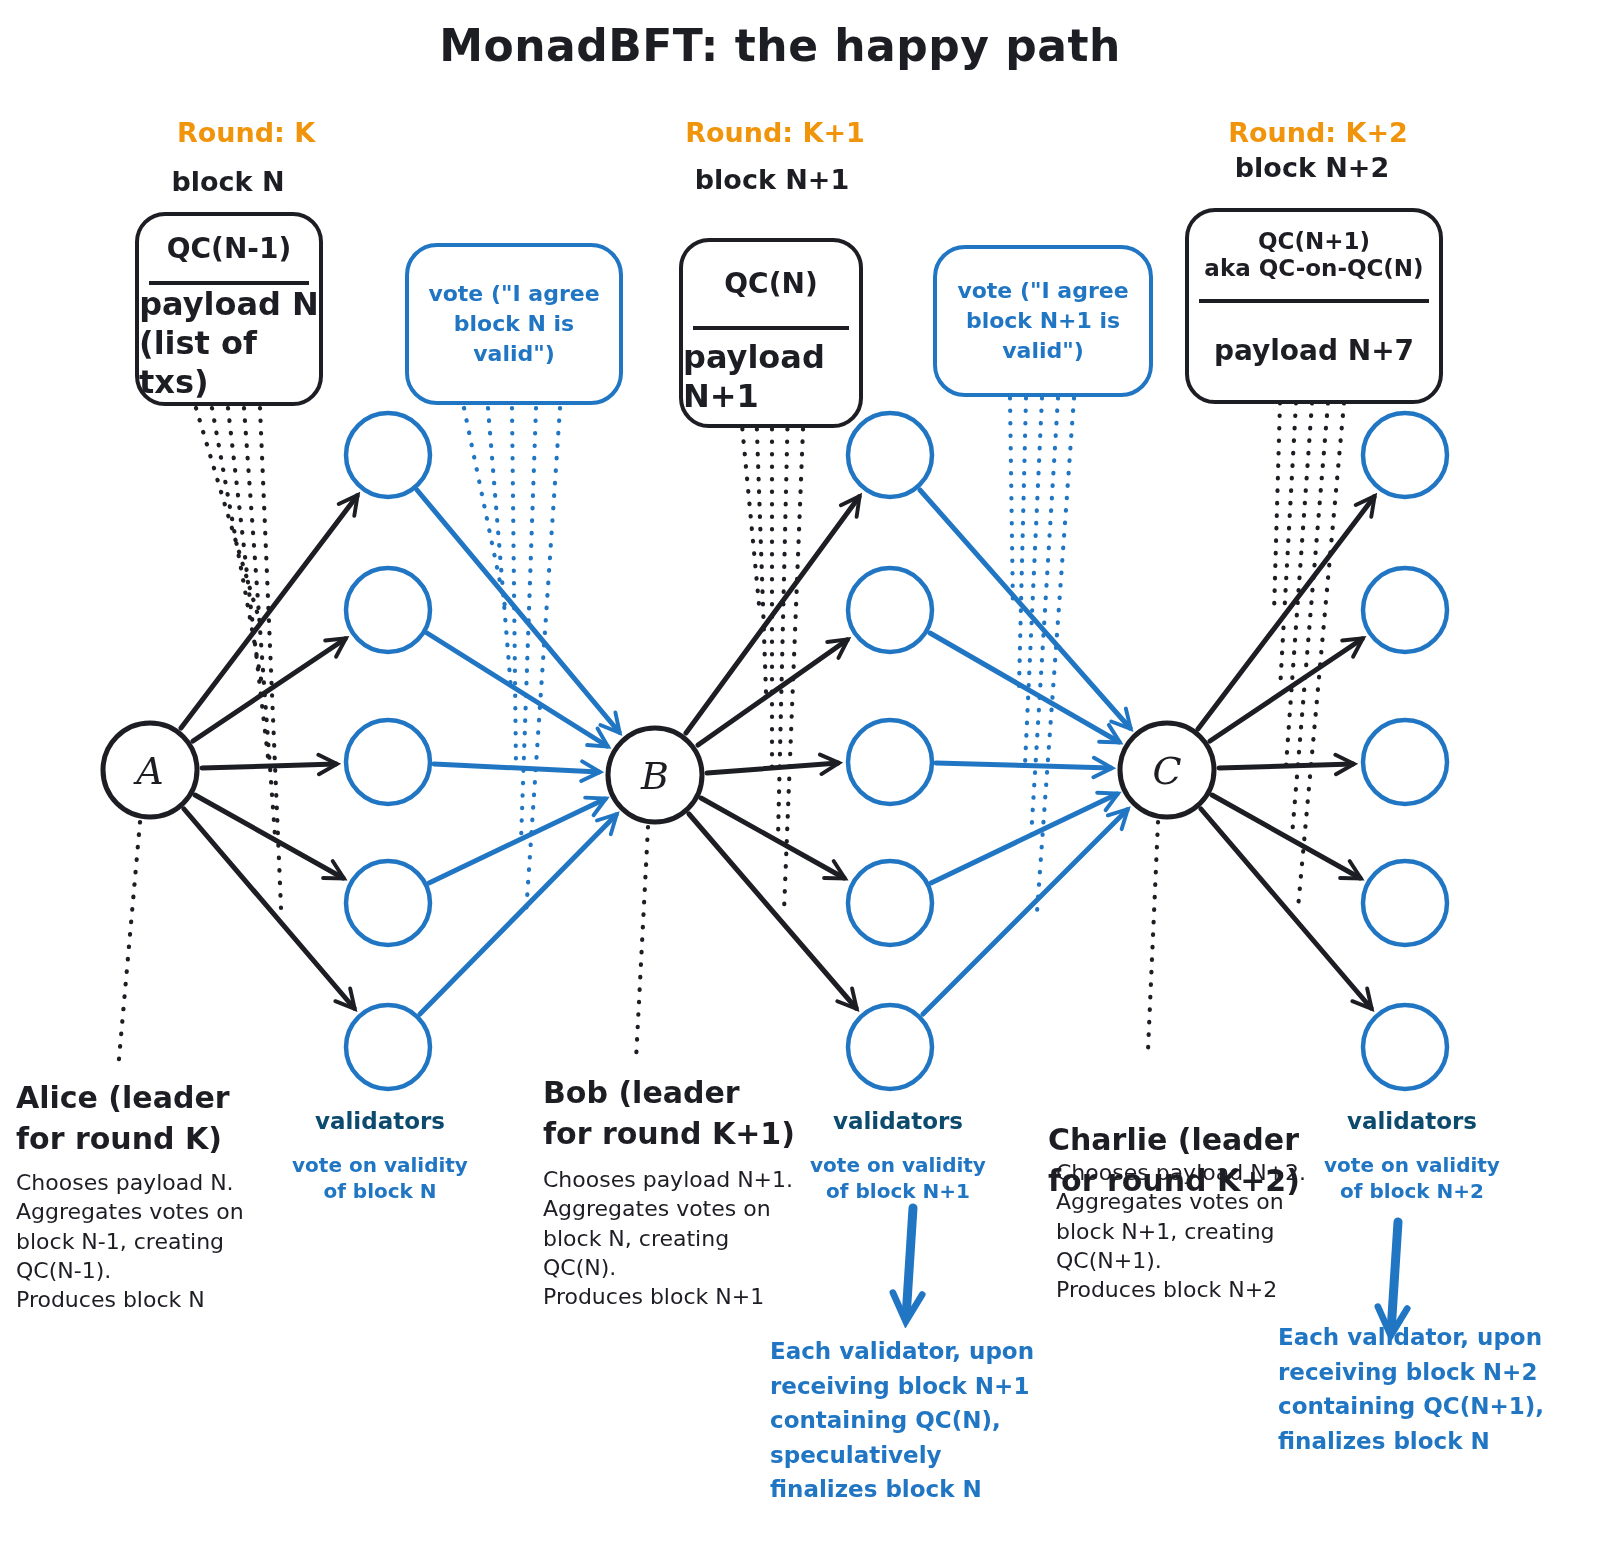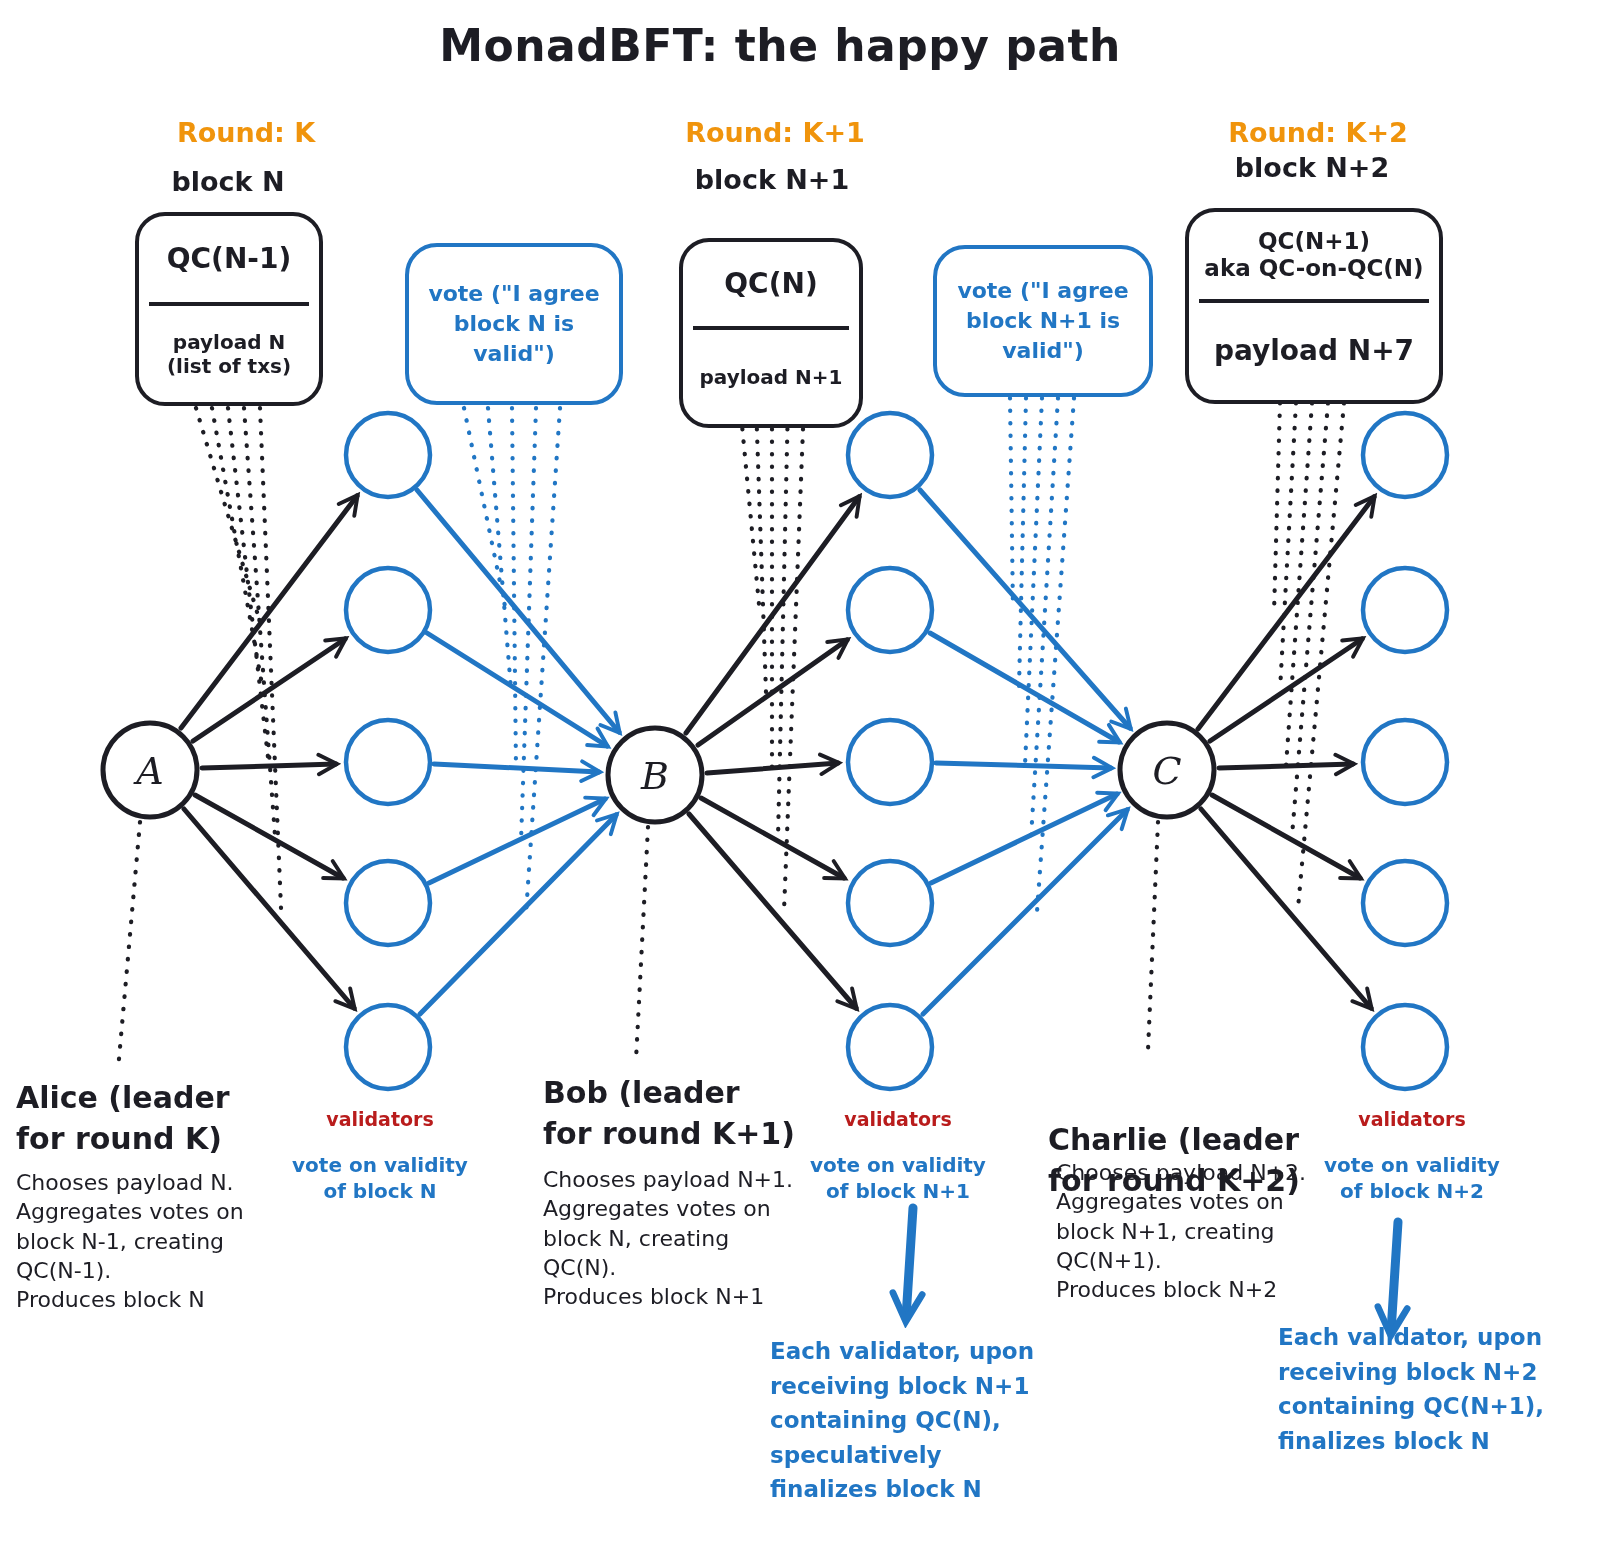--- a/index.html
+++ b/index.html
@@ -13,29 +13,29 @@
   .title{font-size:44px;font-weight:700;letter-spacing:.5px;}
   .round{font-size:27px;font-weight:700;color:#f0940c;}
   .blocktitle{font-size:27px;font-weight:700;}
 
   .blockbox{border:4.5px solid #1d1d24;border-radius:30px;background:#fff;
             display:flex;flex-direction:column;box-sizing:border-box;}
   .blockbox .qc{flex:1;display:flex;flex-direction:column;align-items:center;justify-content:center;
                 font-weight:700;font-size:28px;line-height:1.18;}
   .blockbox .divider{height:0;border:none;border-top:4px solid #1d1d24;margin:0 10px;}
   .blockbox .payload{flex:1.12;display:flex;flex-direction:column;align-items:center;justify-content:center;
-                font-weight:700;font-size:20px;line-height:1.22;}
+                font-weight:700;font-size:32px;line-height:1.22;}
   .blockbox.small-qc .qc{font-size:23px;}
   .blockbox.small-qc .payload{font-size:28px;}
 
   .votebubble{border:4px solid #2176c4;border-radius:32px;background:#fff;color:#2176c4;
               font-weight:700;font-size:22px;line-height:1.35;
               display:flex;align-items:center;justify-content:center;box-sizing:border-box;}
 
-  .valhead{font-size:19px;font-weight:700;color:#b91c1c;}
+  .valhead{font-size:23px;font-weight:700;color:#0c4a6e;}
   .valsub{font-size:20px;font-weight:700;color:#2176c4;line-height:1.3;}
   .note{font-size:23px;font-weight:700;color:#2176c4;line-height:1.5;}
 
   .leadhead{font-size:30px;font-weight:700;line-height:1.35;}
   .leaddesc{font-size:22px;font-weight:400;line-height:1.33;}
 
   svg .blk{stroke:#1d1d24;stroke-width:5;fill:none;stroke-linecap:round;}
   svg .blu{stroke:#2176c4;stroke-width:5;fill:none;stroke-linecap:round;}
   svg .dotblk{stroke:#1d1d24;stroke-width:4.2;fill:none;stroke-linecap:round;stroke-dasharray:0.5 12;}
   svg .dotblu{stroke:#2176c4;stroke-width:4.2;fill:none;stroke-linecap:round;stroke-dasharray:0.5 12;}

